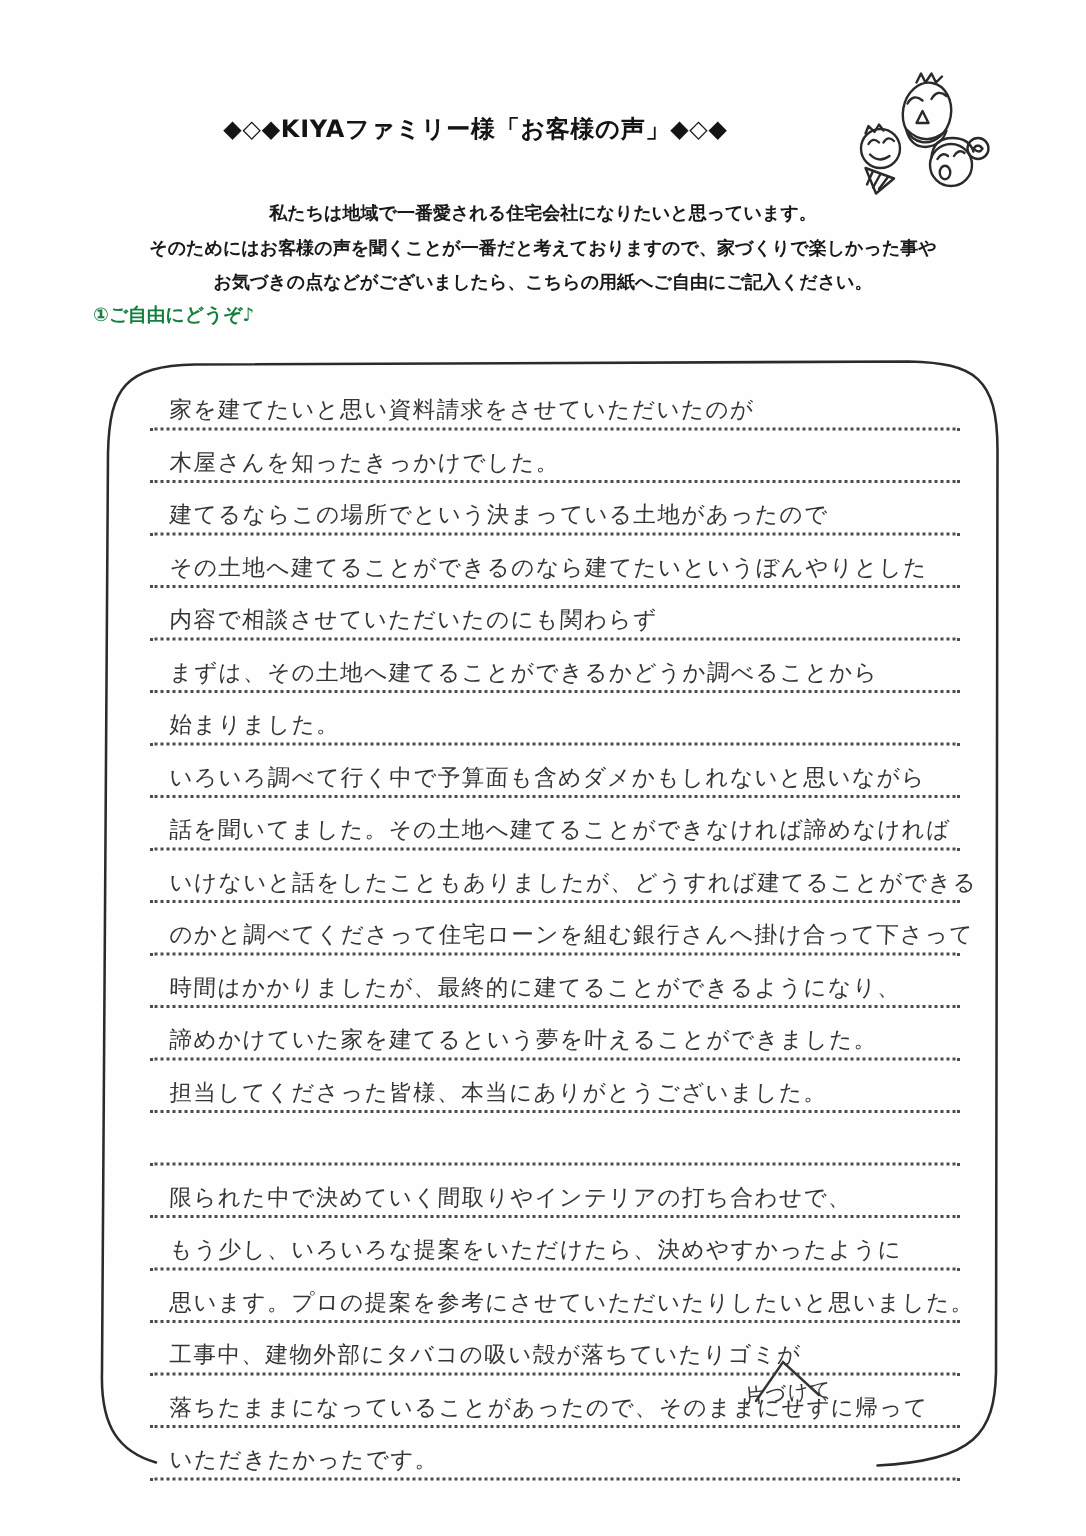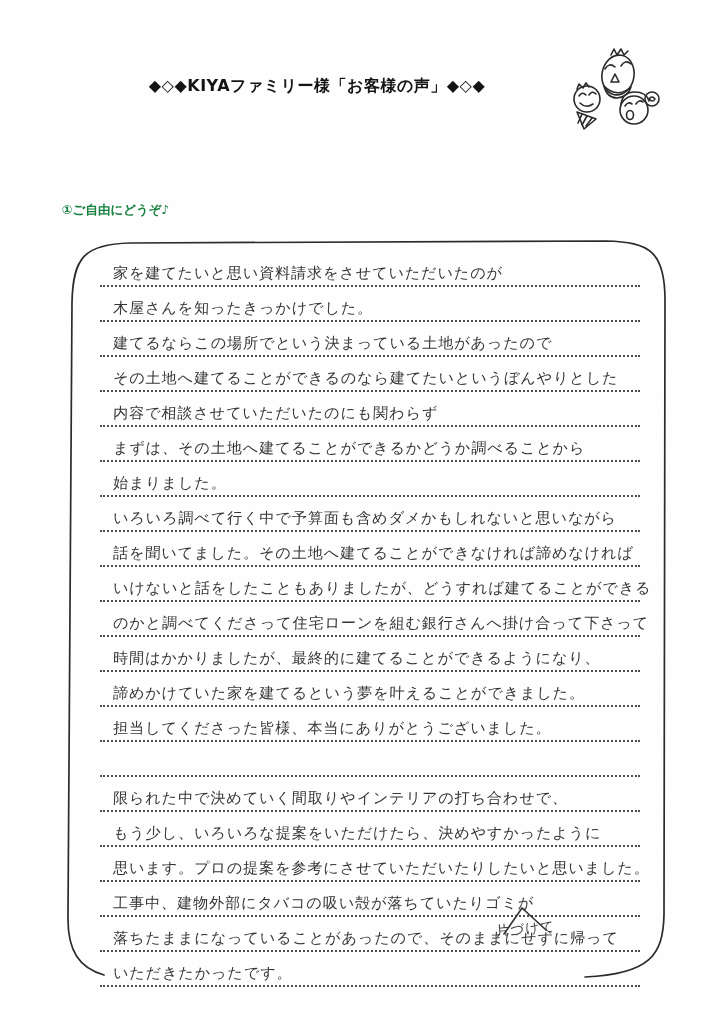--- a/index.html
+++ b/index.html
@@ -62,20 +62,25 @@
       <circle cx="62" cy="68" r="14"></circle>
       <path d="M49,63 q1,-13 14,-13 q11,0 14,9"></path>
       <path d="M53,64 q3,-5 7,-2"></path>
       <path d="M64,62 q3,-5 7,-2"></path>
       <ellipse cx="58" cy="73" rx="3.5" ry="4.5"></ellipse>
       <circle cx="80" cy="57" r="7"></circle>
       <path d="M77,57 q3,-4 6,0 q-2,4 -6,0"></path>
     </g>
   </svg>
 
+  <div class="intro">
+    <div>私たちは地域で一番愛される住宅会社になりたいと思っています。</div>
+    <div>そのためにはお客様の声を聞くことが一番だと考えておりますので、家づくりで楽しかった事や</div>
+    <div>お気づきの点などがございましたら、こちらの用紙へご自由にご記入ください。</div>
+  </div>
 
   <div class="prompt">①ご自由にどうぞ♪</div>
 
   <svg class="frame" width="724" height="1024" viewBox="0 0 724 1024">
     <path d="M585,977 C650,974 663,955 664,915 L665,300 C665,252 650,242 606,241
              L130,243 C84,244 73,258 72,302 L68,915 C67,952 80,968 104,975" fill="none" stroke="#2b2b2b" stroke-width="1.7" stroke-linecap="round"></path>
   </svg>
 
   <div class="lines">
     <div class="rule">

